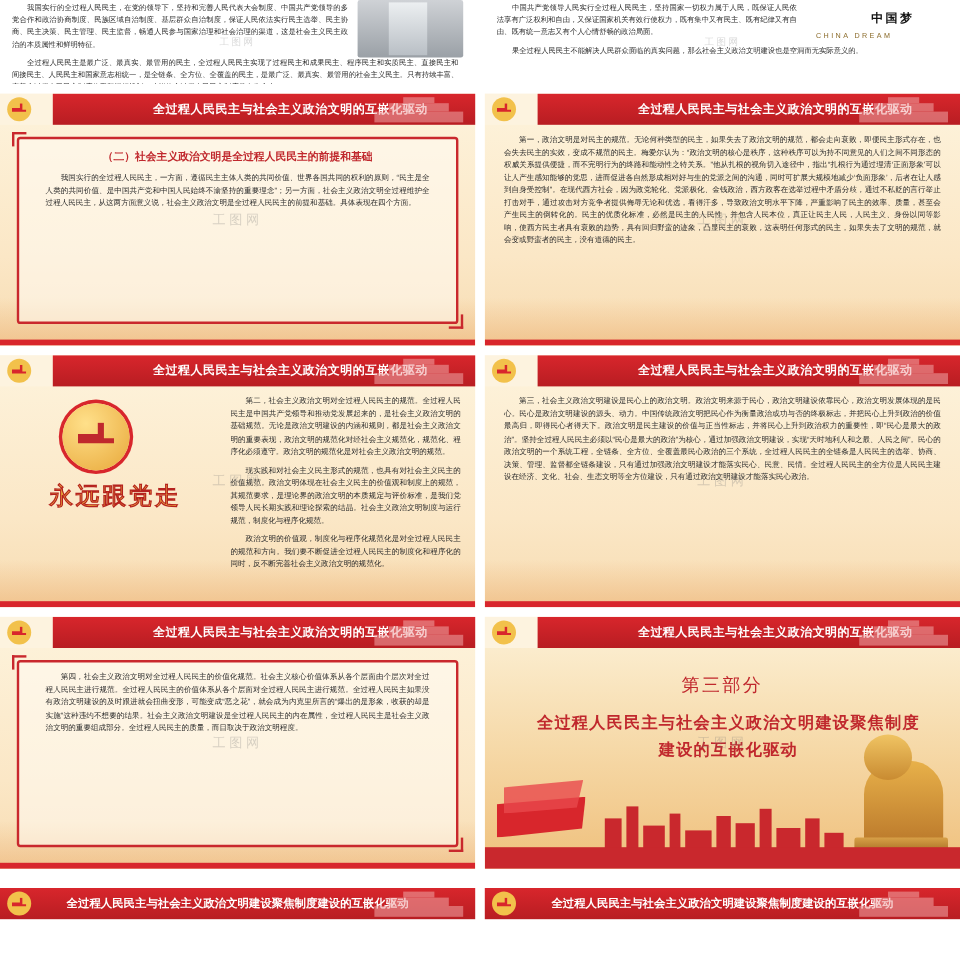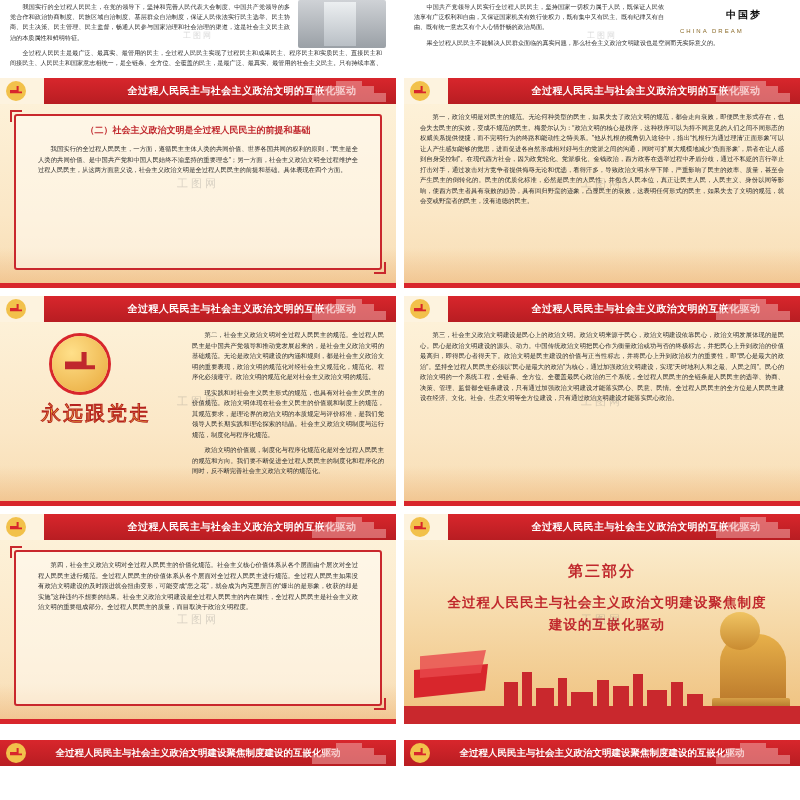--- a/index.html
+++ b/index.html
@@ -139,21 +139,21 @@
   }
   .cover .skyline{
     position:absolute;left:0;right:0;bottom:16px;height:54px;
   }
   .cover .skyline i{position:absolute;bottom:0;background:#c9282d;display:block;}
   .cover .redband{
     position:absolute;left:0;right:0;bottom:0;height:18px;background:#c9282d;
   }
   .cover .partlabel{
     position:absolute;left:0;right:0;top:22px;text-align:center;
-    font-size:15px;font-weight:bold;color:#c0282d;letter-spacing:2px;
+    font-size:15px;font-weight:normal;color:#c0282d;letter-spacing:2px;
   }
   .cover .covertitle{
     position:absolute;left:40px;right:30px;top:52px;
     text-align:center;font-size:13.5px;line-height:22px;font-weight:bold;color:#c0282d;
     letter-spacing:1px;
   }
   .lion{
     position:absolute;right:6px;bottom:18px;width:92px;height:104px;
   }
   .lion .bd{

